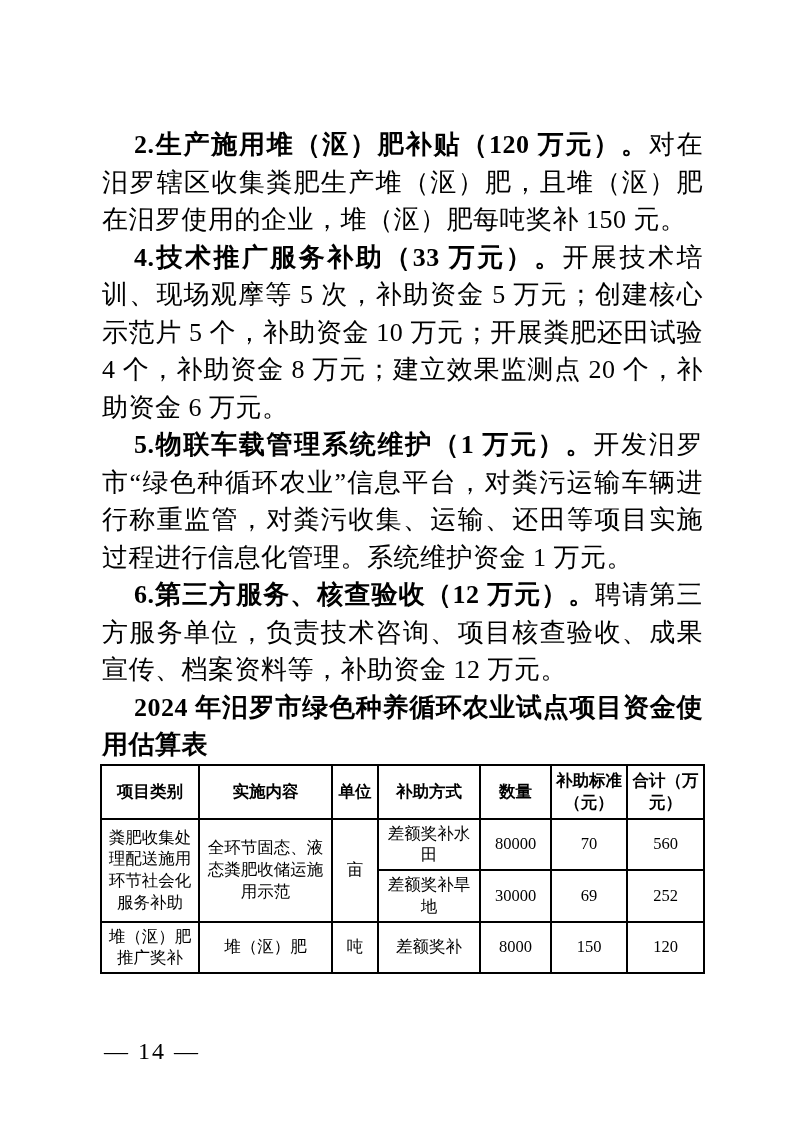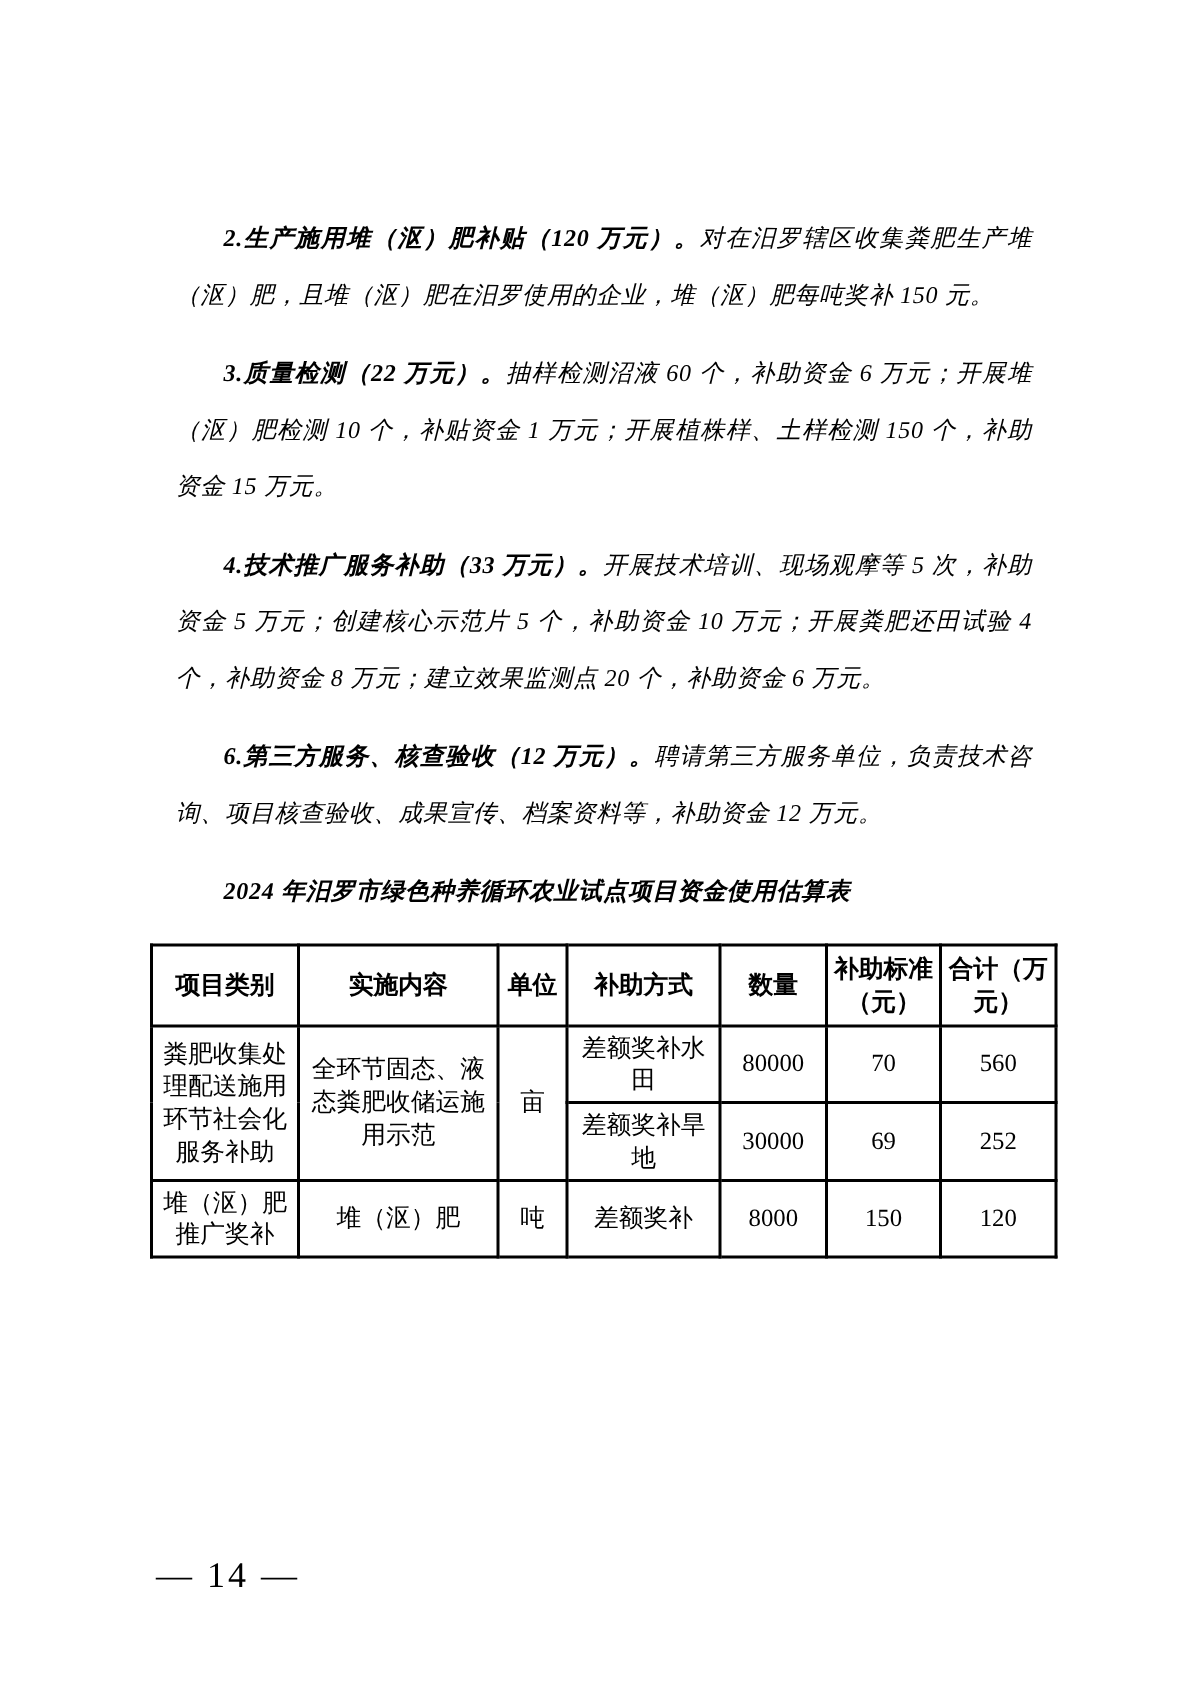--- a/index.html
+++ b/index.html
@@ -4,24 +4,23 @@
 <style>
   html,body{margin:0;padding:0;}
   body{
     width:793px;height:1122px;background:#ffffff;color:#000;
     font-family:"Liberation Serif","DejaVu Serif",serif;
     overflow:hidden;
   }
   .page{position:relative;width:793px;height:1122px;background:#fff;}
   .content{position:absolute;left:102px;top:126px;width:601px;}
   p.para{
-    margin:15px;font-size:16px;line-height:37.5px;
+    margin:0;font-size:26px;line-height:37.5px;
     text-align:justify;text-indent:32px;
     letter-spacing:0.5px;
-    font-style:italic;
   }
   p.para b{font-weight:700;}
   .table-title{
     margin:10px 0 6px 0;font-size:22px;font-weight:700;
     text-align:center;text-indent:0;line-height:30px;
     letter-spacing:1px;
   }
   table.budget{
     border-collapse:collapse;table-layout:fixed;width:603px;
     margin-left:-2px;
@@ -39,24 +38,24 @@
   }
 </style>
 </head>
 <body>
 
 <div class="page">
   <div class="content">
 
     <p class="para"><b>2.生产施用堆（沤）肥补贴（120 万元）。</b><span>对在汨罗辖区收集粪肥生产堆（沤）肥，且堆（沤）肥在汨罗使用的企业，堆（沤）肥每吨奖补 150 元。</span></p>
 
-    <p class="para"><b>3.质量检测（22 万元）。</b><span>抽样检测沼液 60 个，补助资金 6 万元；开展堆（沤）肥检测 10 个，补贴资金 1 万元；开展植株样、土样检测 150 个，补助资金 15 万元。</span></p>
 
     <p class="para"><b>4.技术推广服务补助（33 万元）。</b><span>开展技术培训、现场观摩等 5 次，补助资金 5 万元；创建核心示范片 5 个，补助资金 10 万元；开展粪肥还田试验 4 个，补助资金 8 万元；建立效果监测点 20 个，补助资金 6 万元。</span></p>
 
+    <p class="para"><b>5.物联车载管理系统维护（1 万元）。</b><span>开发汨罗市“绿色种循环农业”信息平台，对粪污运输车辆进行称重监管，对粪污收集、运输、还田等项目实施过程进行信息化管理。系统维护资金 1 万元。</span></p>
 
     <p class="para"><b>6.第三方服务、核查验收（12 万元）。</b><span>聘请第三方服务单位，负责技术咨询、项目核查验收、成果宣传、档案资料等，补助资金 12 万元。</span></p>
 
 
     <p class="para table-title">2024 年汨罗市绿色种养循环农业试点项目资金使用估算表</p>
 
     <table class="budget">
       <colgroup>
         <col style="width:98px">
           <col style="width:133px">

